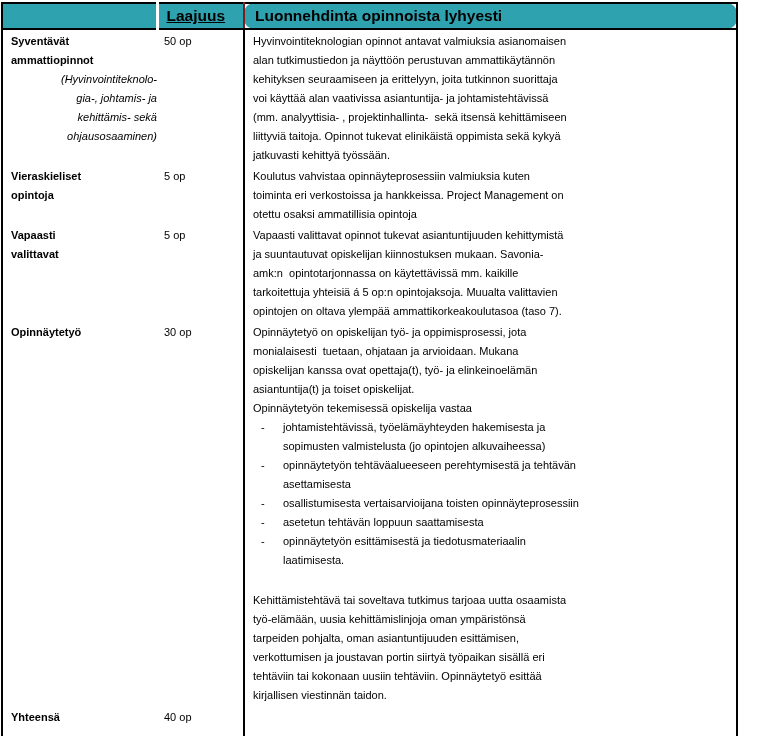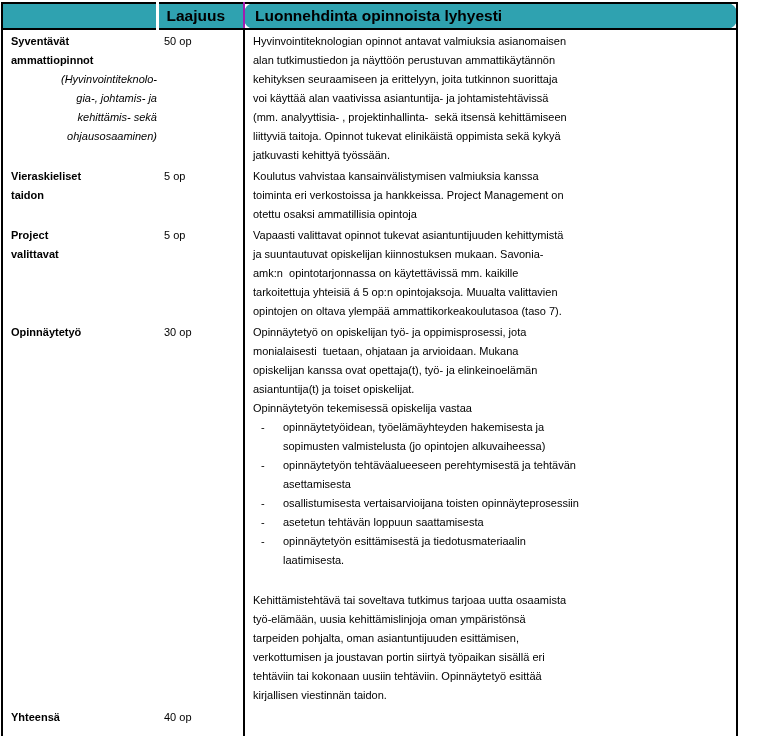--- a/index.html
+++ b/index.html
@@ -24,21 +24,21 @@
     background: #2FA2B0;
     text-align: left;
     vertical-align: middle;
     font-size: 15.5px;
     font-weight: bold;
     height: 20px;
     padding: 2px 4px;
     border-bottom: 2px solid #000000;
   }
   th.h1 { border-right: 3px solid #ffffff; }
-  th.h2 { border-right: 2px solid #a21caf; padding-left: 8px; }
+  th.h2 { border-right: 2px solid #7f1d1d; padding-left: 8px; text-decoration: underline; }
   th.h3 { padding-left: 10px; border-radius: 10px; }
 
   tbody td {
     vertical-align: top;
     font-size: 11px;
     line-height: 19px;
     padding: 2px 0 0 0;
   }
   td.name  { padding-left: 8px; }
   td.credits { padding-left: 7px; }
@@ -97,33 +97,33 @@
 voi käyttää alan vaativissa asiantuntija- ja johtamistehtävissä
 (mm. analyyttisia- , projektinhallinta-  sekä itsensä kehittämiseen
 liittyviä taitoja. Opinnot tukevat elinikäistä oppimista sekä kykyä
 jatkuvasti kehittyä työssään.</div>
       </td>
     </tr>
 
     <tr>
       <td class="name">
         <div class="rowtitle">Vieraskieliset
-taidon</div>
+opintoja</div>
       </td>
       <td class="credits">5 op</td>
       <td class="desc">
-        <div class="txt">Koulutus vahvistaa kansainvälistymisen valmiuksia kanssa
+        <div class="txt">Koulutus vahvistaa opinnäyteprosessiin valmiuksia kuten
 toiminta eri verkostoissa ja hankkeissa. Project Management on
 otettu osaksi ammatillisia opintoja</div>
       </td>
     </tr>
 
     <tr>
       <td class="name">
-        <div class="rowtitle">Project
+        <div class="rowtitle">Vapaasti
 valittavat</div>
       </td>
       <td class="credits">5 op</td>
       <td class="desc">
         <div class="txt">Vapaasti valittavat opinnot tukevat asiantuntijuuden kehittymistä
 ja suuntautuvat opiskelijan kiinnostuksen mukaan. Savonia-
 amk:n  opintotarjonnassa on käytettävissä mm. kaikille
 tarkoitettuja yhteisiä á 5 op:n opintojaksoja. Muualta valittavien
 opintojen on oltava ylempää ammattikorkeakoulutasoa (taso 7).</div>
       </td>
@@ -134,21 +134,21 @@
         <div class="rowtitle">Opinnäytetyö</div>
       </td>
       <td class="credits">30 op</td>
       <td class="desc">
         <div class="txt">Opinnäytetyö on opiskelijan työ- ja oppimisprosessi, jota
 monialaisesti  tuetaan, ohjataan ja arvioidaan. Mukana
 opiskelijan kanssa ovat opettaja(t), työ- ja elinkeinoelämän
 asiantuntija(t) ja toiset opiskelijat.
 Opinnäytetyön tekemisessä opiskelija vastaa</div>
         <div>
-          <div class="bullet">opinnäytetyöidean, työelämäyhteyden hakemisesta ja
+          <div class="bullet">johtamistehtävissä, työelämäyhteyden hakemisesta ja
 sopimusten valmistelusta (jo opintojen alkuvaiheessa)</div>
           <div class="bullet">opinnäytetyön tehtäväalueeseen perehtymisestä ja tehtävän
 asettamisesta</div>
           <div class="bullet">osallistumisesta vertaisarvioijana toisten opinnäyteprosessiin</div>
           <div class="bullet">asetetun tehtävän loppuun saattamisesta</div>
           <div class="bullet">opinnäytetyön esittämisestä ja tiedotusmateriaalin
 laatimisesta.</div>
         </div>
         <div class="txt outro">Kehittämistehtävä tai soveltava tutkimus tarjoaa uutta osaamista
 työ-elämään, uusia kehittämislinjoja oman ympäristönsä

